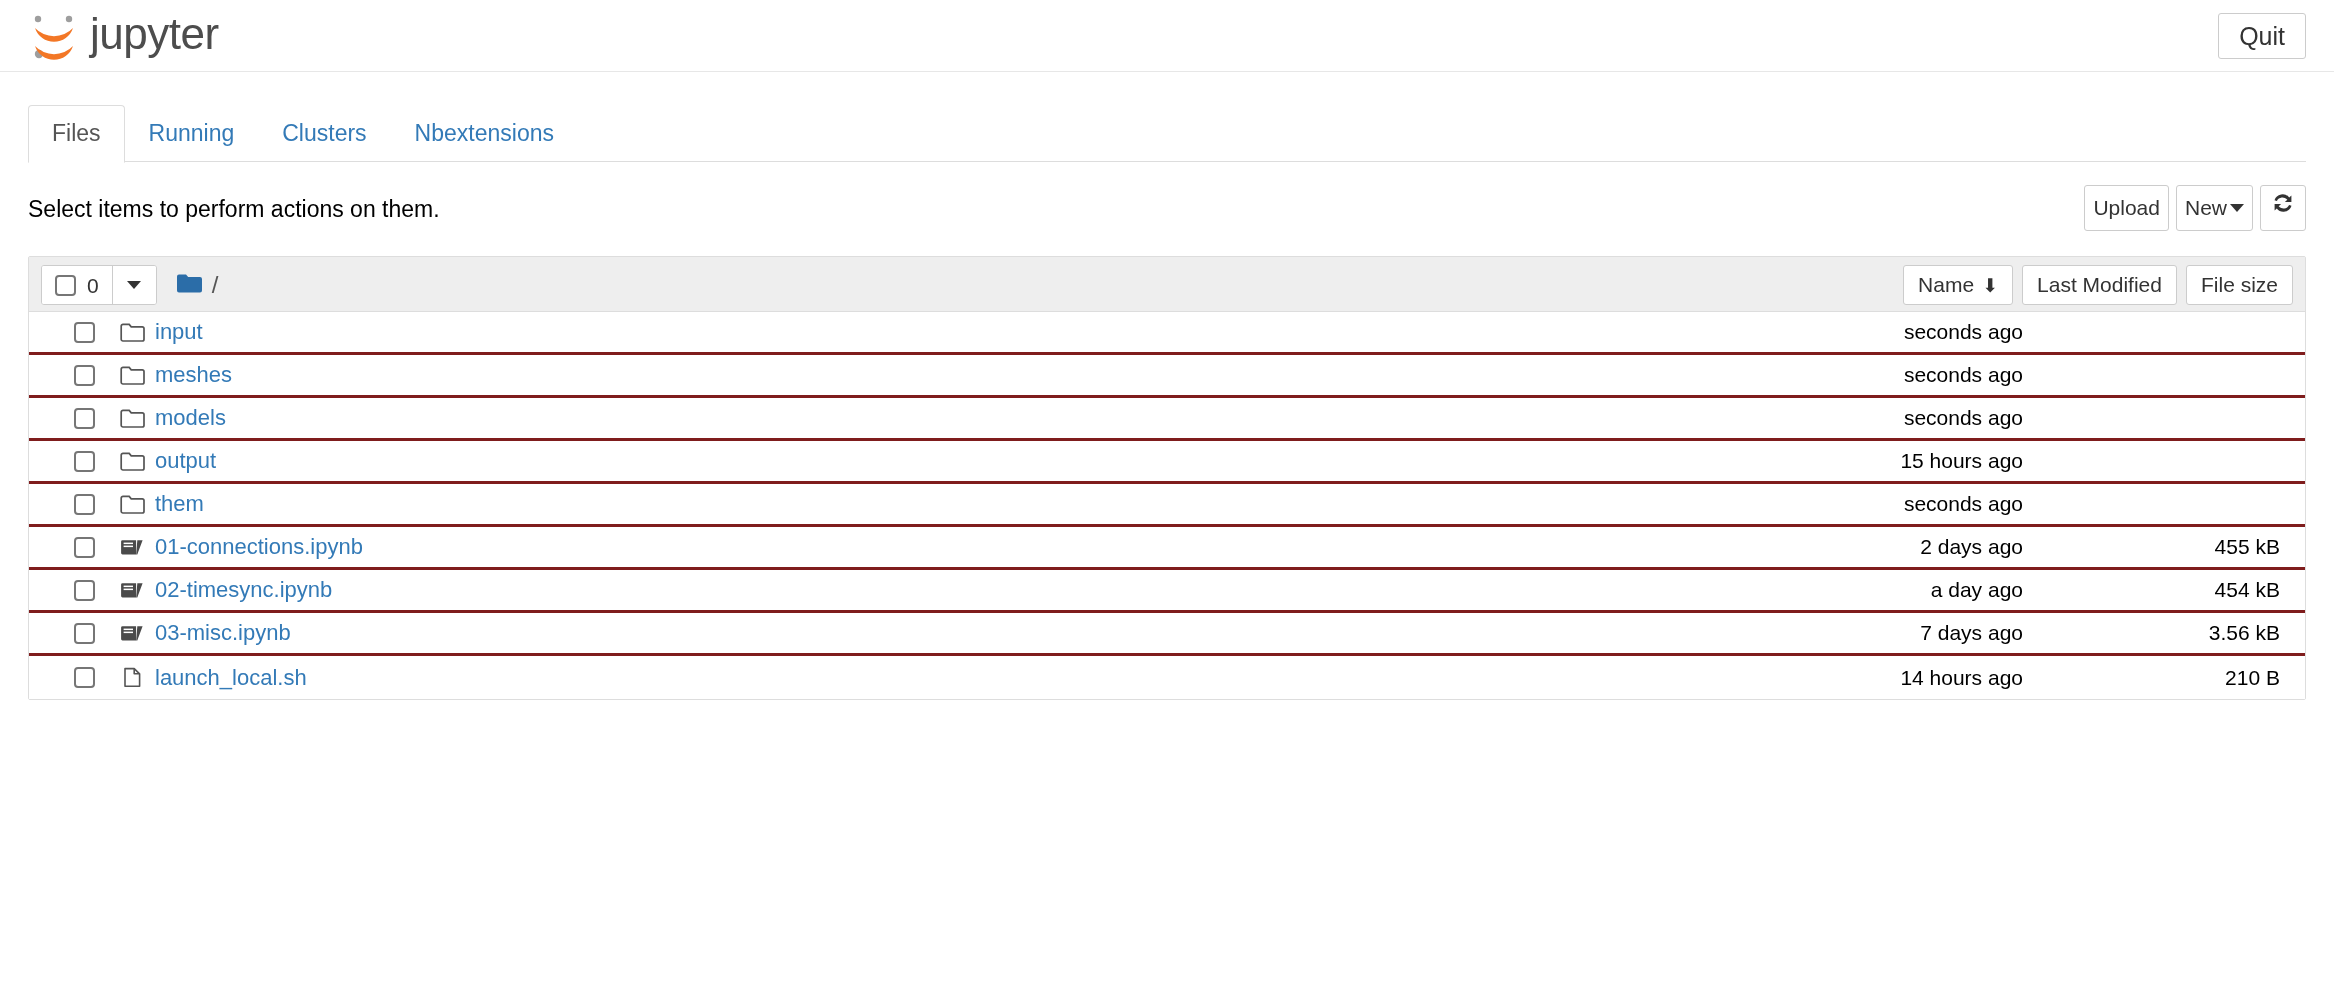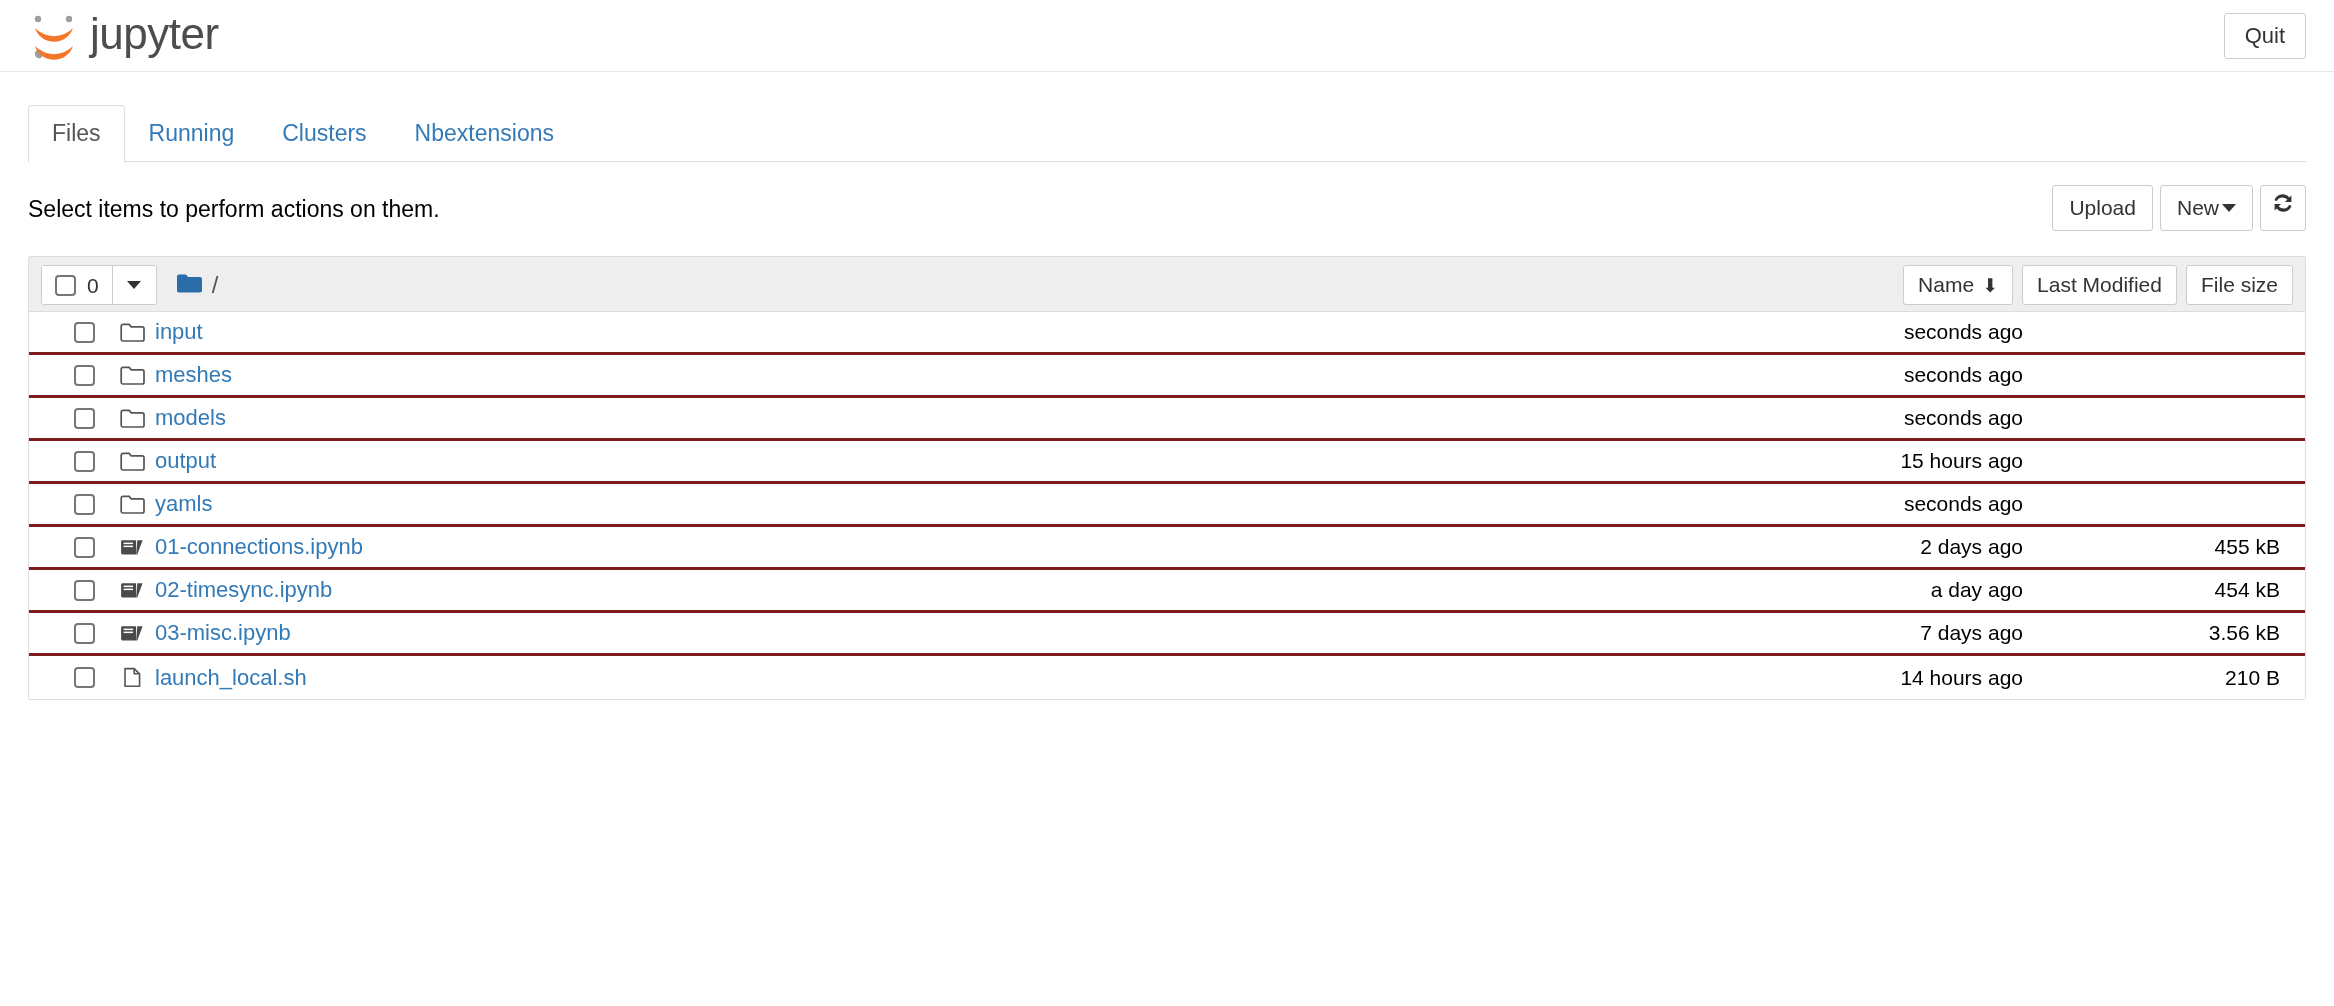--- a/index.html
+++ b/index.html
@@ -40,21 +40,21 @@
     letter-spacing: -0.5px;
     line-height: 1;
     padding-bottom: 5px;
   }
   .quit-btn {
     position: absolute;
     right: 28px;
     top: 13px;
     height: 46px;
     padding: 0 20px;
-    font-size: 22px;
+    font-size: 25px;
     line-height: 44px;
     color: #333333;
     background: #ffffff;
     border: 1px solid #cccccc;
     border-radius: 3px;
     cursor: pointer;
     font-family: "Liberation Sans", sans-serif;
   }
 
   
@@ -109,21 +109,21 @@
   }
   .action-btns {
     position: absolute;
     right: 0;
     top: 11px;
     display: flex;
     gap: 7px;
   }
   .btn {
     height: 46px;
-    padding: 0 16px;
+    padding: 0 8px;
     font-size: 21px;
     line-height: 44px;
     color: #333333;
     background: #ffffff;
     border: 1px solid #cccccc;
     border-radius: 3px;
     cursor: pointer;
     font-family: "Liberation Sans", sans-serif;
     white-space: nowrap;
   }
@@ -416,21 +416,21 @@
         <span class="row-modified">15 hours ago</span>
         <span class="row-size"></span>
       </div>
       <div class="row">
         <span class="cb row-cb"></span>
         <span class="row-icon">
           <svg width="25" height="21" viewBox="0 0 25 21" aria-hidden="true">
             <path d="M1.2 4.2 a1.8 1.8 0 0 1 1.8-1.8 h6.2 l2 2.4 h11 a1.8 1.8 0 0 1 1.8 1.8 v10.6 a1.8 1.8 0 0 1 -1.8 1.8 h-19.2 a1.8 1.8 0 0 1 -1.8 -1.8 Z" fill="none" stroke="#555555" stroke-width="1.7"></path>
           </svg>
         </span>
-        <a class="row-name" href="#">yamls</a>
+        <a class="row-name" href="#">them</a>
         <span class="row-modified">seconds ago</span>
         <span class="row-size"></span>
       </div>
       <div class="row">
         <span class="cb row-cb"></span>
         <span class="row-icon">
           <svg width="25" height="21" viewBox="0 0 25 21" aria-hidden="true">
             <path d="M2.5 3.2 h13.6 v14.2 h-13.6 a1.4 1.4 0 0 1 -1.4 -1.4 v-11.4 a1.4 1.4 0 0 1 1.4 -1.4 Z" fill="#4a4a4a"></path>
             <rect x="3.6" y="5.6" width="9.4" height="1.5" fill="#ffffff"></rect>
             <rect x="3.6" y="8.6" width="9.4" height="1.5" fill="#ffffff"></rect>

